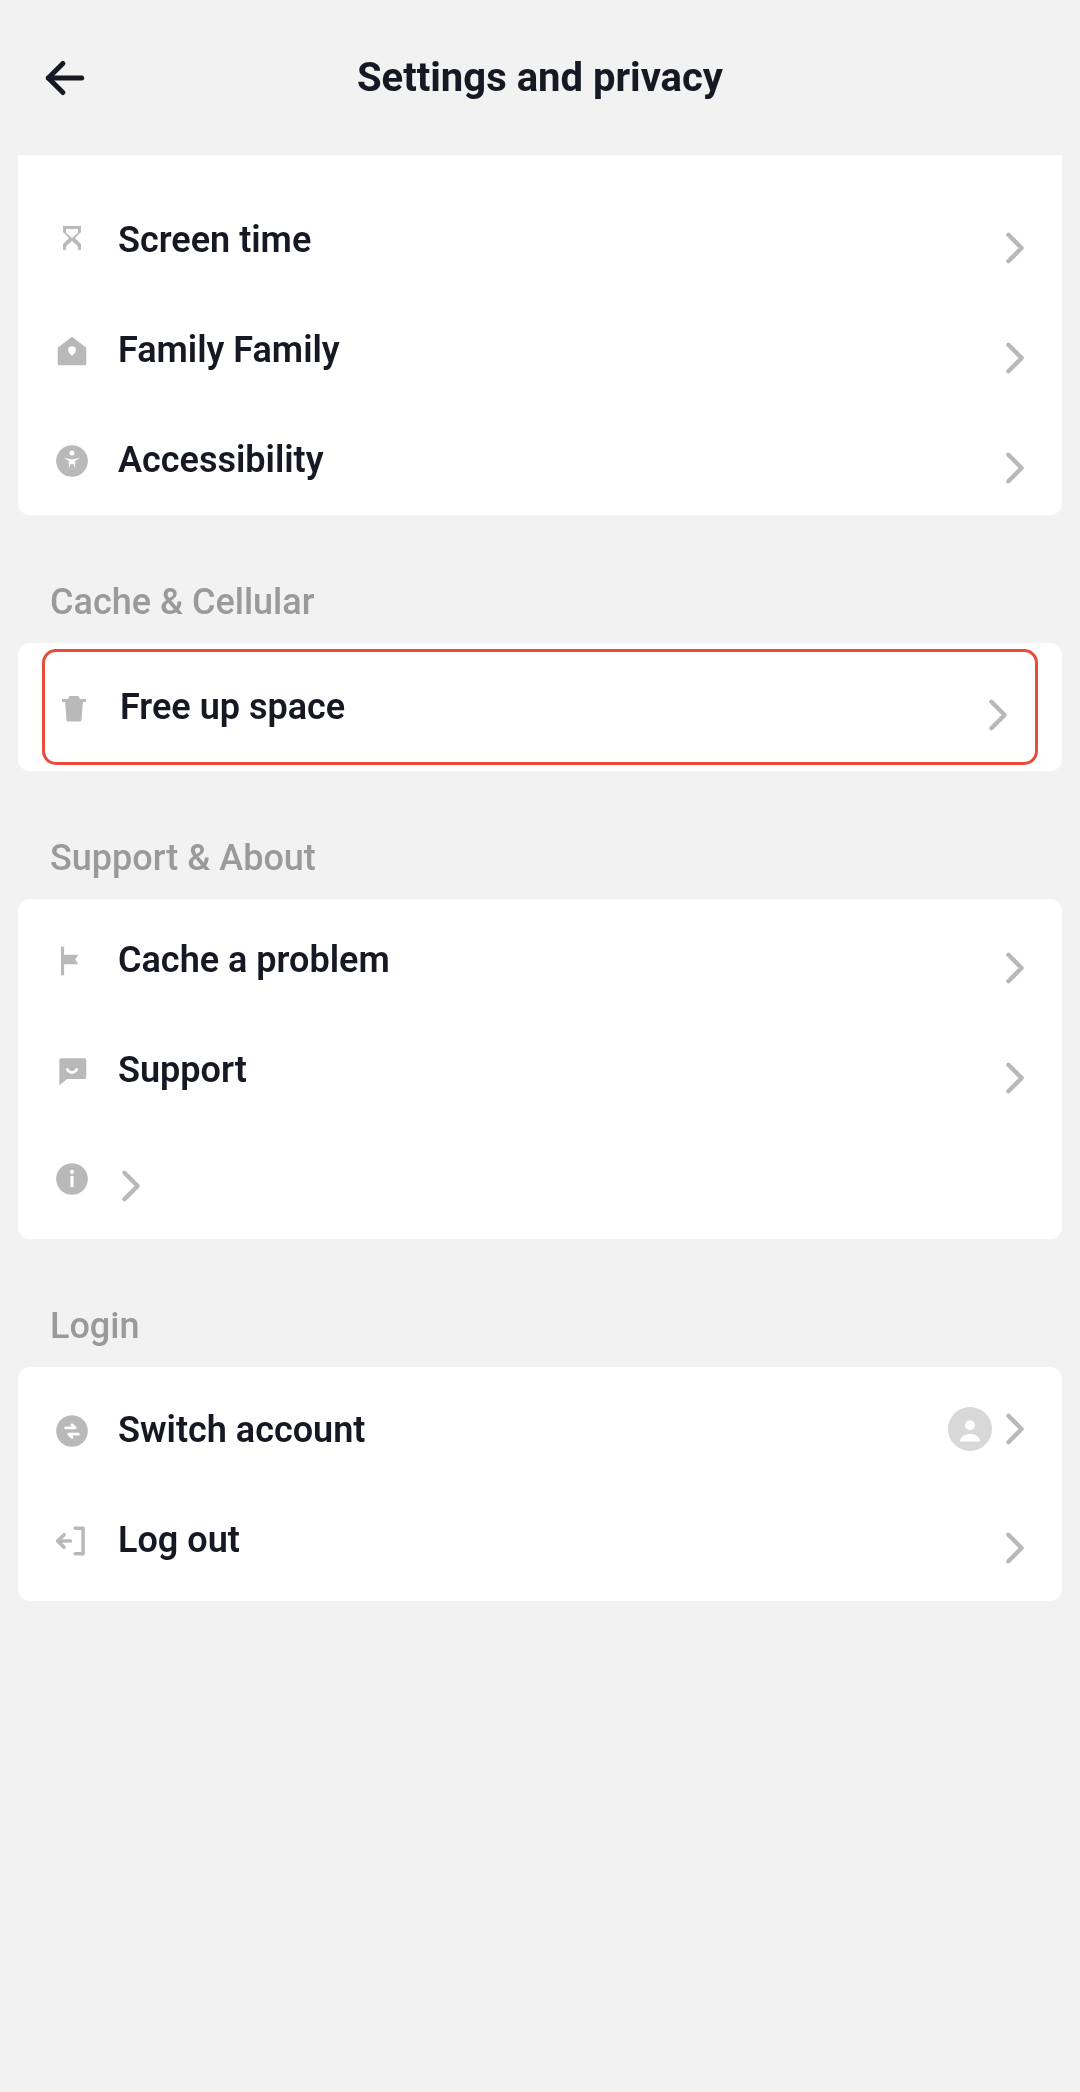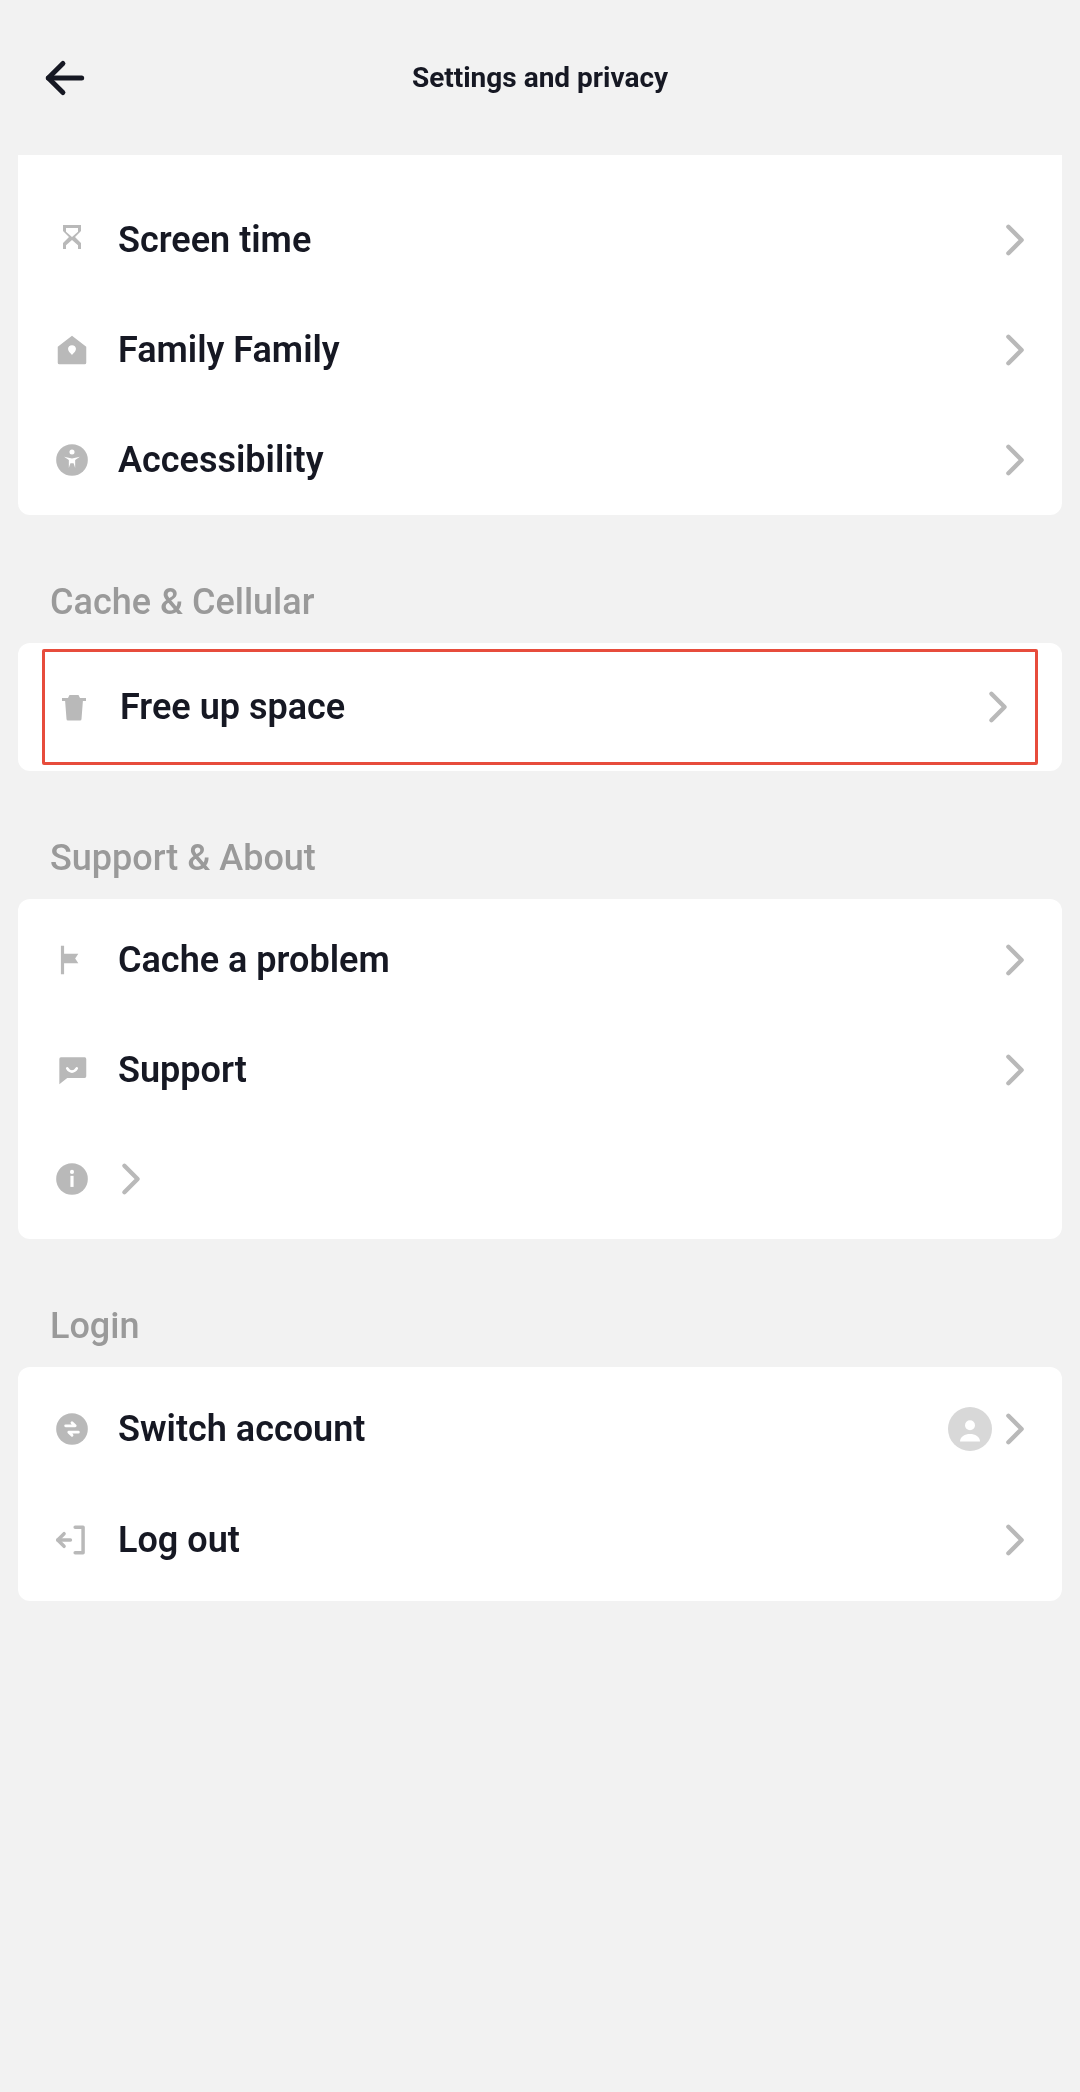--- a/index.html
+++ b/index.html
@@ -21,21 +21,21 @@
     height: 60px;
     display: flex;
     align-items: center;
     justify-content: center;
   }
   .title {
     position: absolute;
     left: 0;
     right: 0;
     text-align: center;
-    font-size: 28px;
+    font-size: 40px;
     font-weight: 700;
     color: #161823;
     pointer-events: none;
   }
   .section-header {
     padding: 30px 50px 20px 50px;
     font-size: 36px;
     font-weight: 500;
     color: #9a9a9a;
   }
@@ -47,21 +47,21 @@
   .card.first {
     border-top-left-radius: 0;
     border-top-right-radius: 0;
     border-bottom-left-radius: 12px;
     border-bottom-right-radius: 12px;
     margin-top: 0;
     padding-top: 30px;
   }
   .row {
     display: flex;
-    align-items: center;
+    align-items: flex-end;
     padding: 34px 34px 34px 34px;
     min-height: 104px;
   }
   .row-icon {
     width: 40px;
     height: 40px;
     display: flex;
     align-items: center;
     justify-content: center;
     margin-right: 26px;
@@ -81,21 +81,21 @@
   .chevron {
     width: 26px;
     height: 26px;
     display: flex;
     align-items: center;
     justify-content: center;
     color: #b9b9b9;
   }
   .highlight-box {
     border: 3px solid #e74c3c;
-    border-radius: 2px;
+    border-radius: 14px;
     margin: 0 24px;
   }
   .highlight-box .row {
     padding-left: 9px;
     padding-right: 24px;
   }
   .avatar-trailing {
     width: 44px;
     height: 44px;
     border-radius: 50%;

